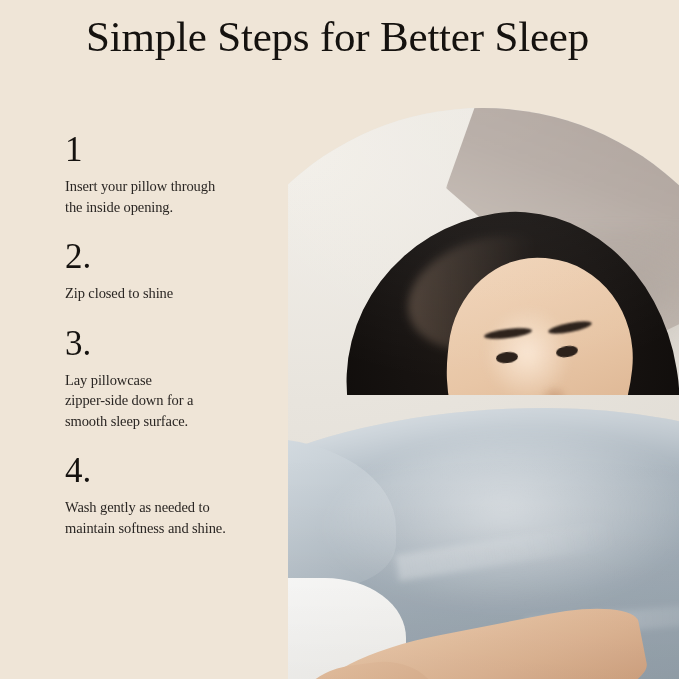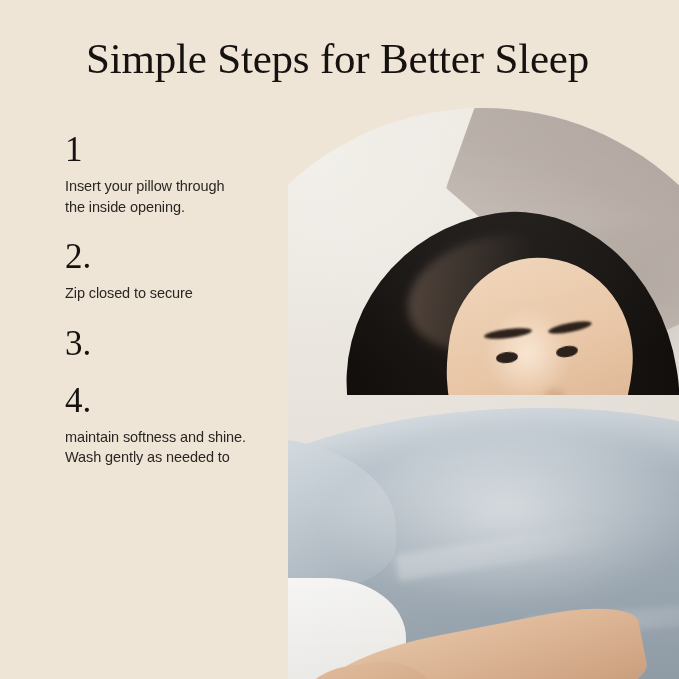--- a/index.html
+++ b/index.html
@@ -323,21 +323,21 @@
     background:
       radial-gradient(100% 80% at 50% 0%, rgba(255,255,255,.10), rgba(0,0,0,0) 60%),
       linear-gradient(0deg, rgba(0,0,0,.05), rgba(0,0,0,0) 40%);
     pointer-events: none;
   }
 
   
   .title {
     position: absolute;
     left: 86px;
-    top: 36px;
+    top: 14px;
     font-family: "Liberation Serif", "DejaVu Serif", serif;
     font-size: 43px;
     line-height: 1.05;
     color: #15120f;
     letter-spacing: -0.2px;
     white-space: nowrap;
   }
 
   .steps {
     position: absolute;
@@ -347,21 +347,21 @@
   }
   .step { margin-bottom: 18px; }
   .step-num {
     font-family: "Liberation Serif", "DejaVu Serif", serif;
     font-size: 35px;
     line-height: 1.0;
     color: #15120f;
     margin-bottom: 9px;
   }
   .step-body {
-    font-family: Liberation Sans, sans-serif;
+    font-family: Liberation Serif, serif;
     font-size: 14.5px;
     line-height: 1.42;
     color: #2a2623;
     letter-spacing: -0.1px;
   }
   .step-body div { white-space: nowrap; }
 
   .step-1 { margin-bottom: 22px; }
   .step-2 { margin-bottom: 22px; }
   .step-3 { margin-bottom: 22px; }
@@ -434,31 +434,36 @@
       <div class="step-num">1</div>
       <div class="step-body">
         <div>Insert your pillow through</div>
         <div>the inside opening.</div>
       </div>
     </div>
 
     <div class="step step-2">
       <div class="step-num">2.</div>
       <div class="step-body">
-        <div>Zip closed to secure</div>
+        <div>Zip closed to shine</div>
       </div>
     </div>
 
     <div class="step step-3">
       <div class="step-num">3.</div>
+      <div class="step-body">
+        <div>Lay pillowcase</div>
+        <div>zipper-side down for a</div>
+        <div>smooth sleep surface.</div>
+      </div>
     </div>
 
     <div class="step step-4">
       <div class="step-num">4.</div>
       <div class="step-body">
+        <div>Wash gently as needed to</div>
         <div>maintain softness and shine.</div>
-        <div>Wash gently as needed to</div>
       </div>
     </div>
 
   </div>
 
 </div>
 
 </body></html>

